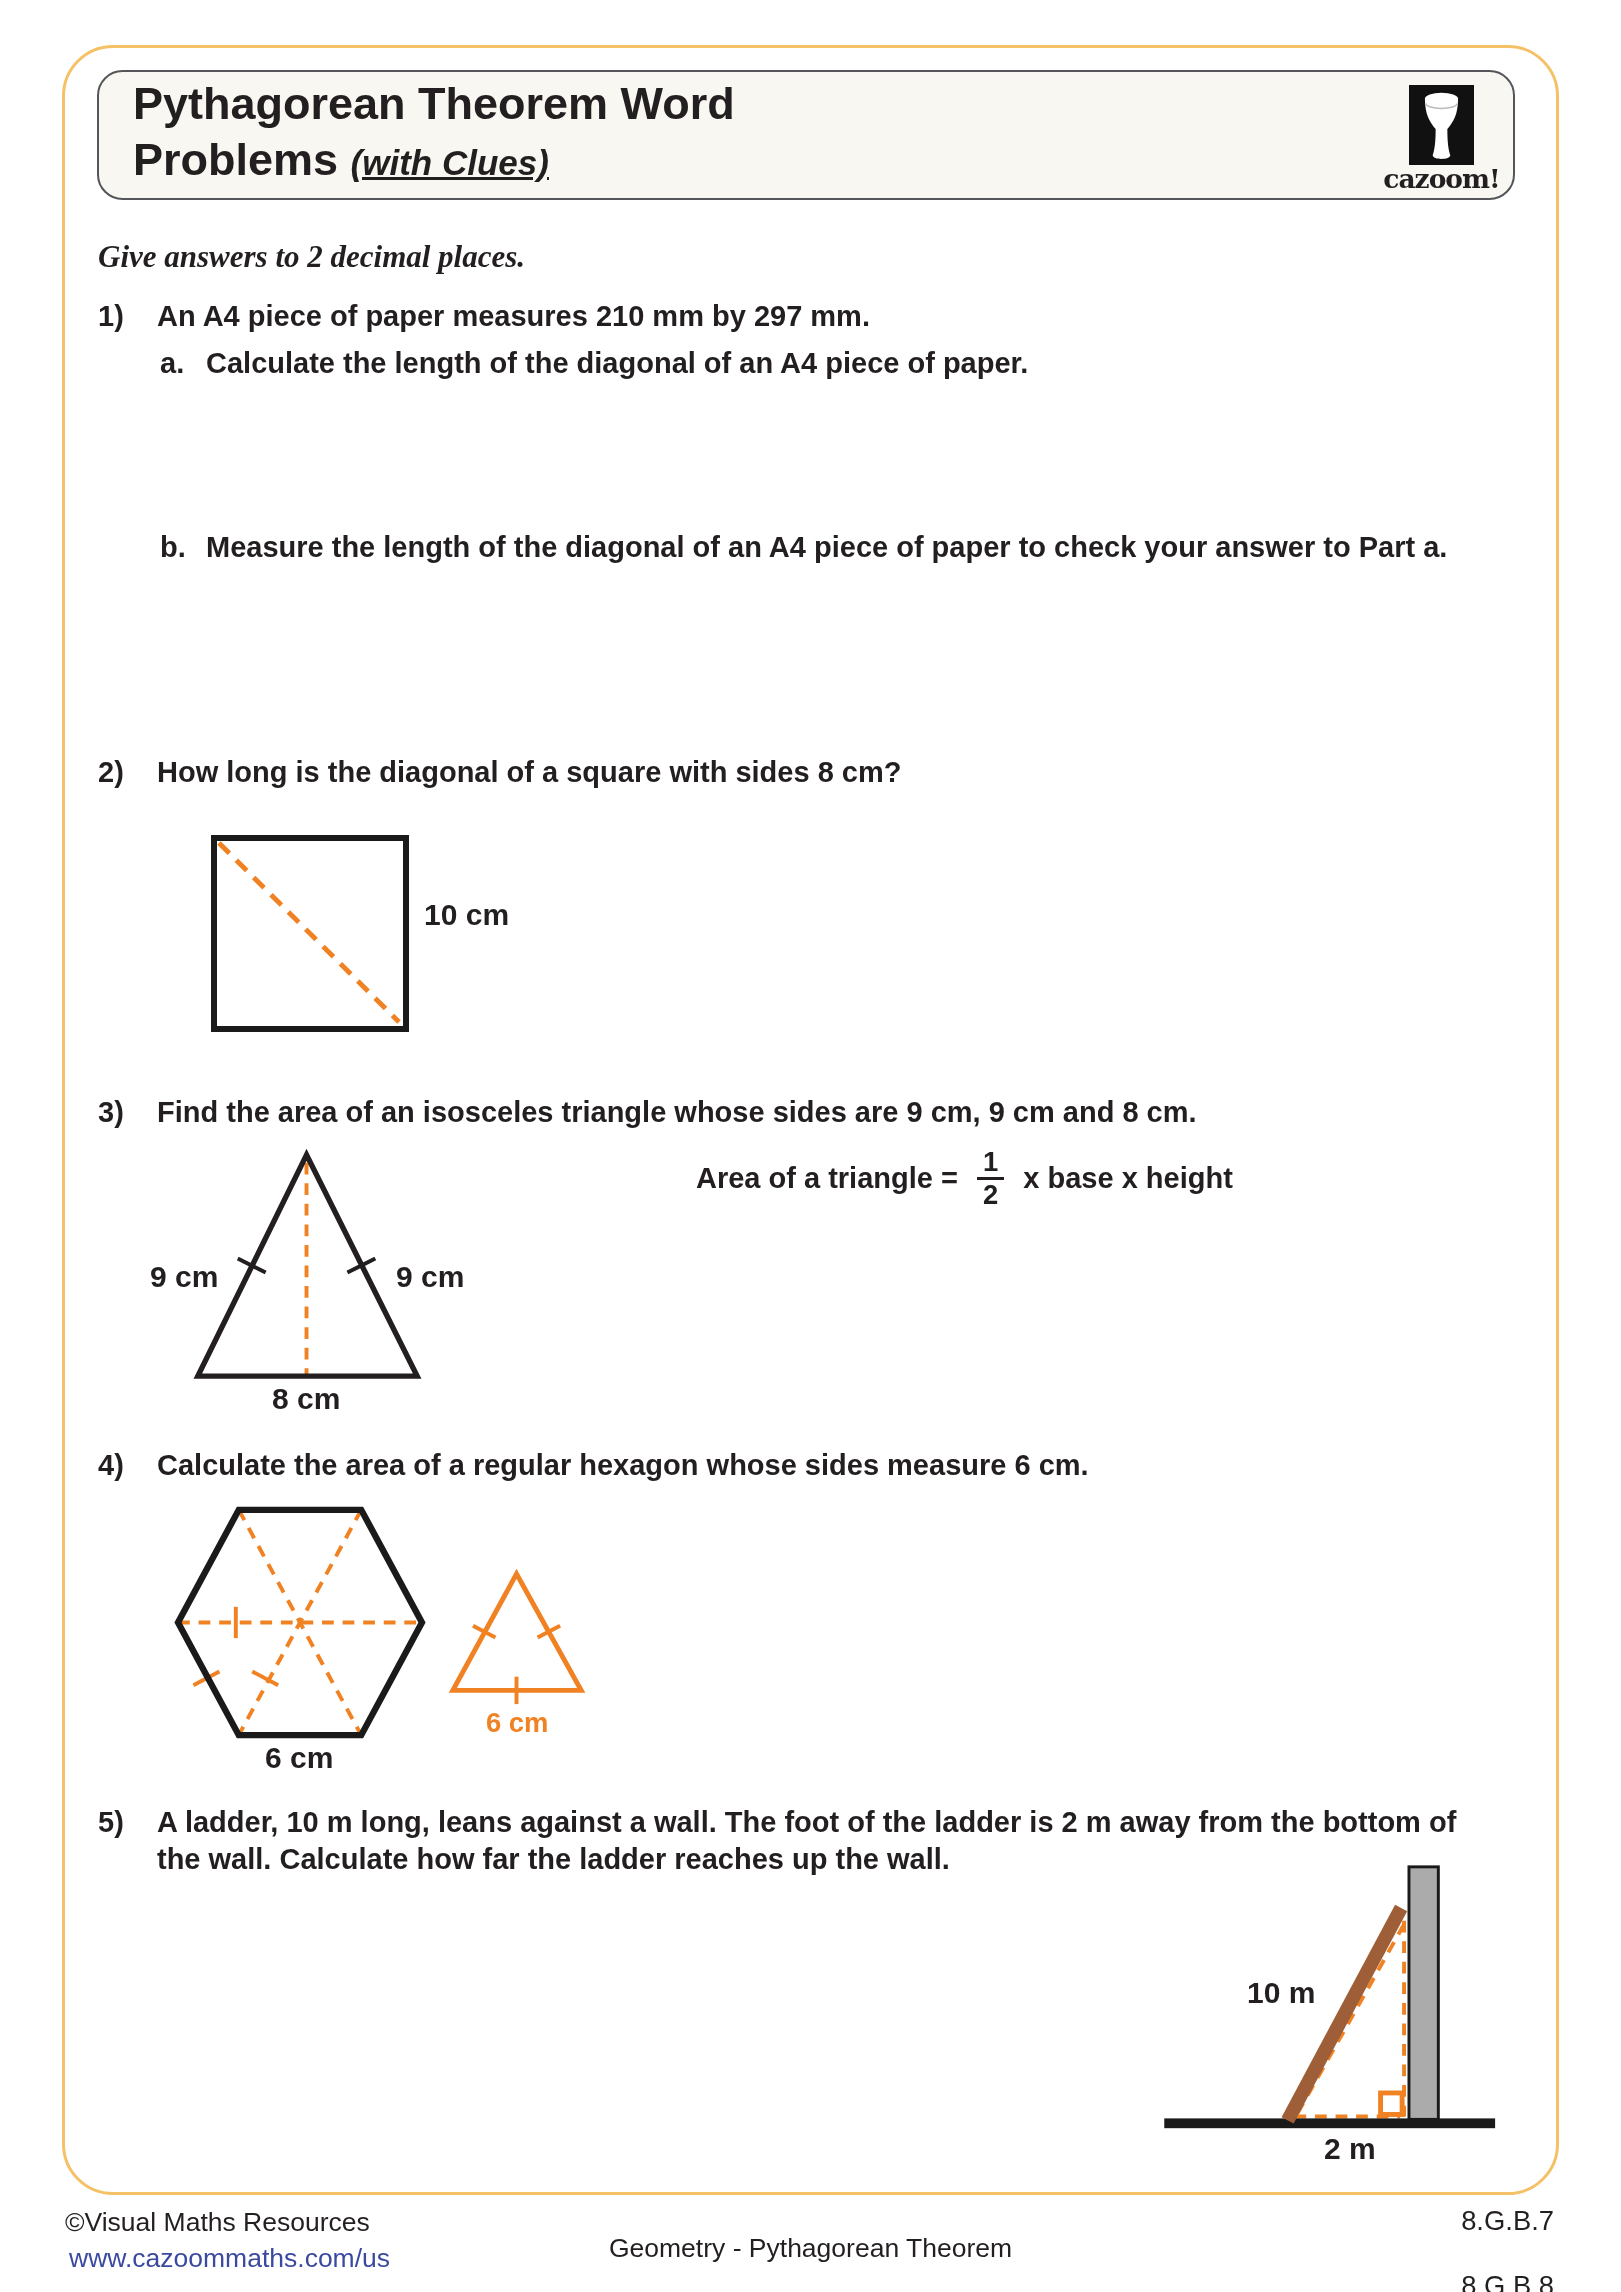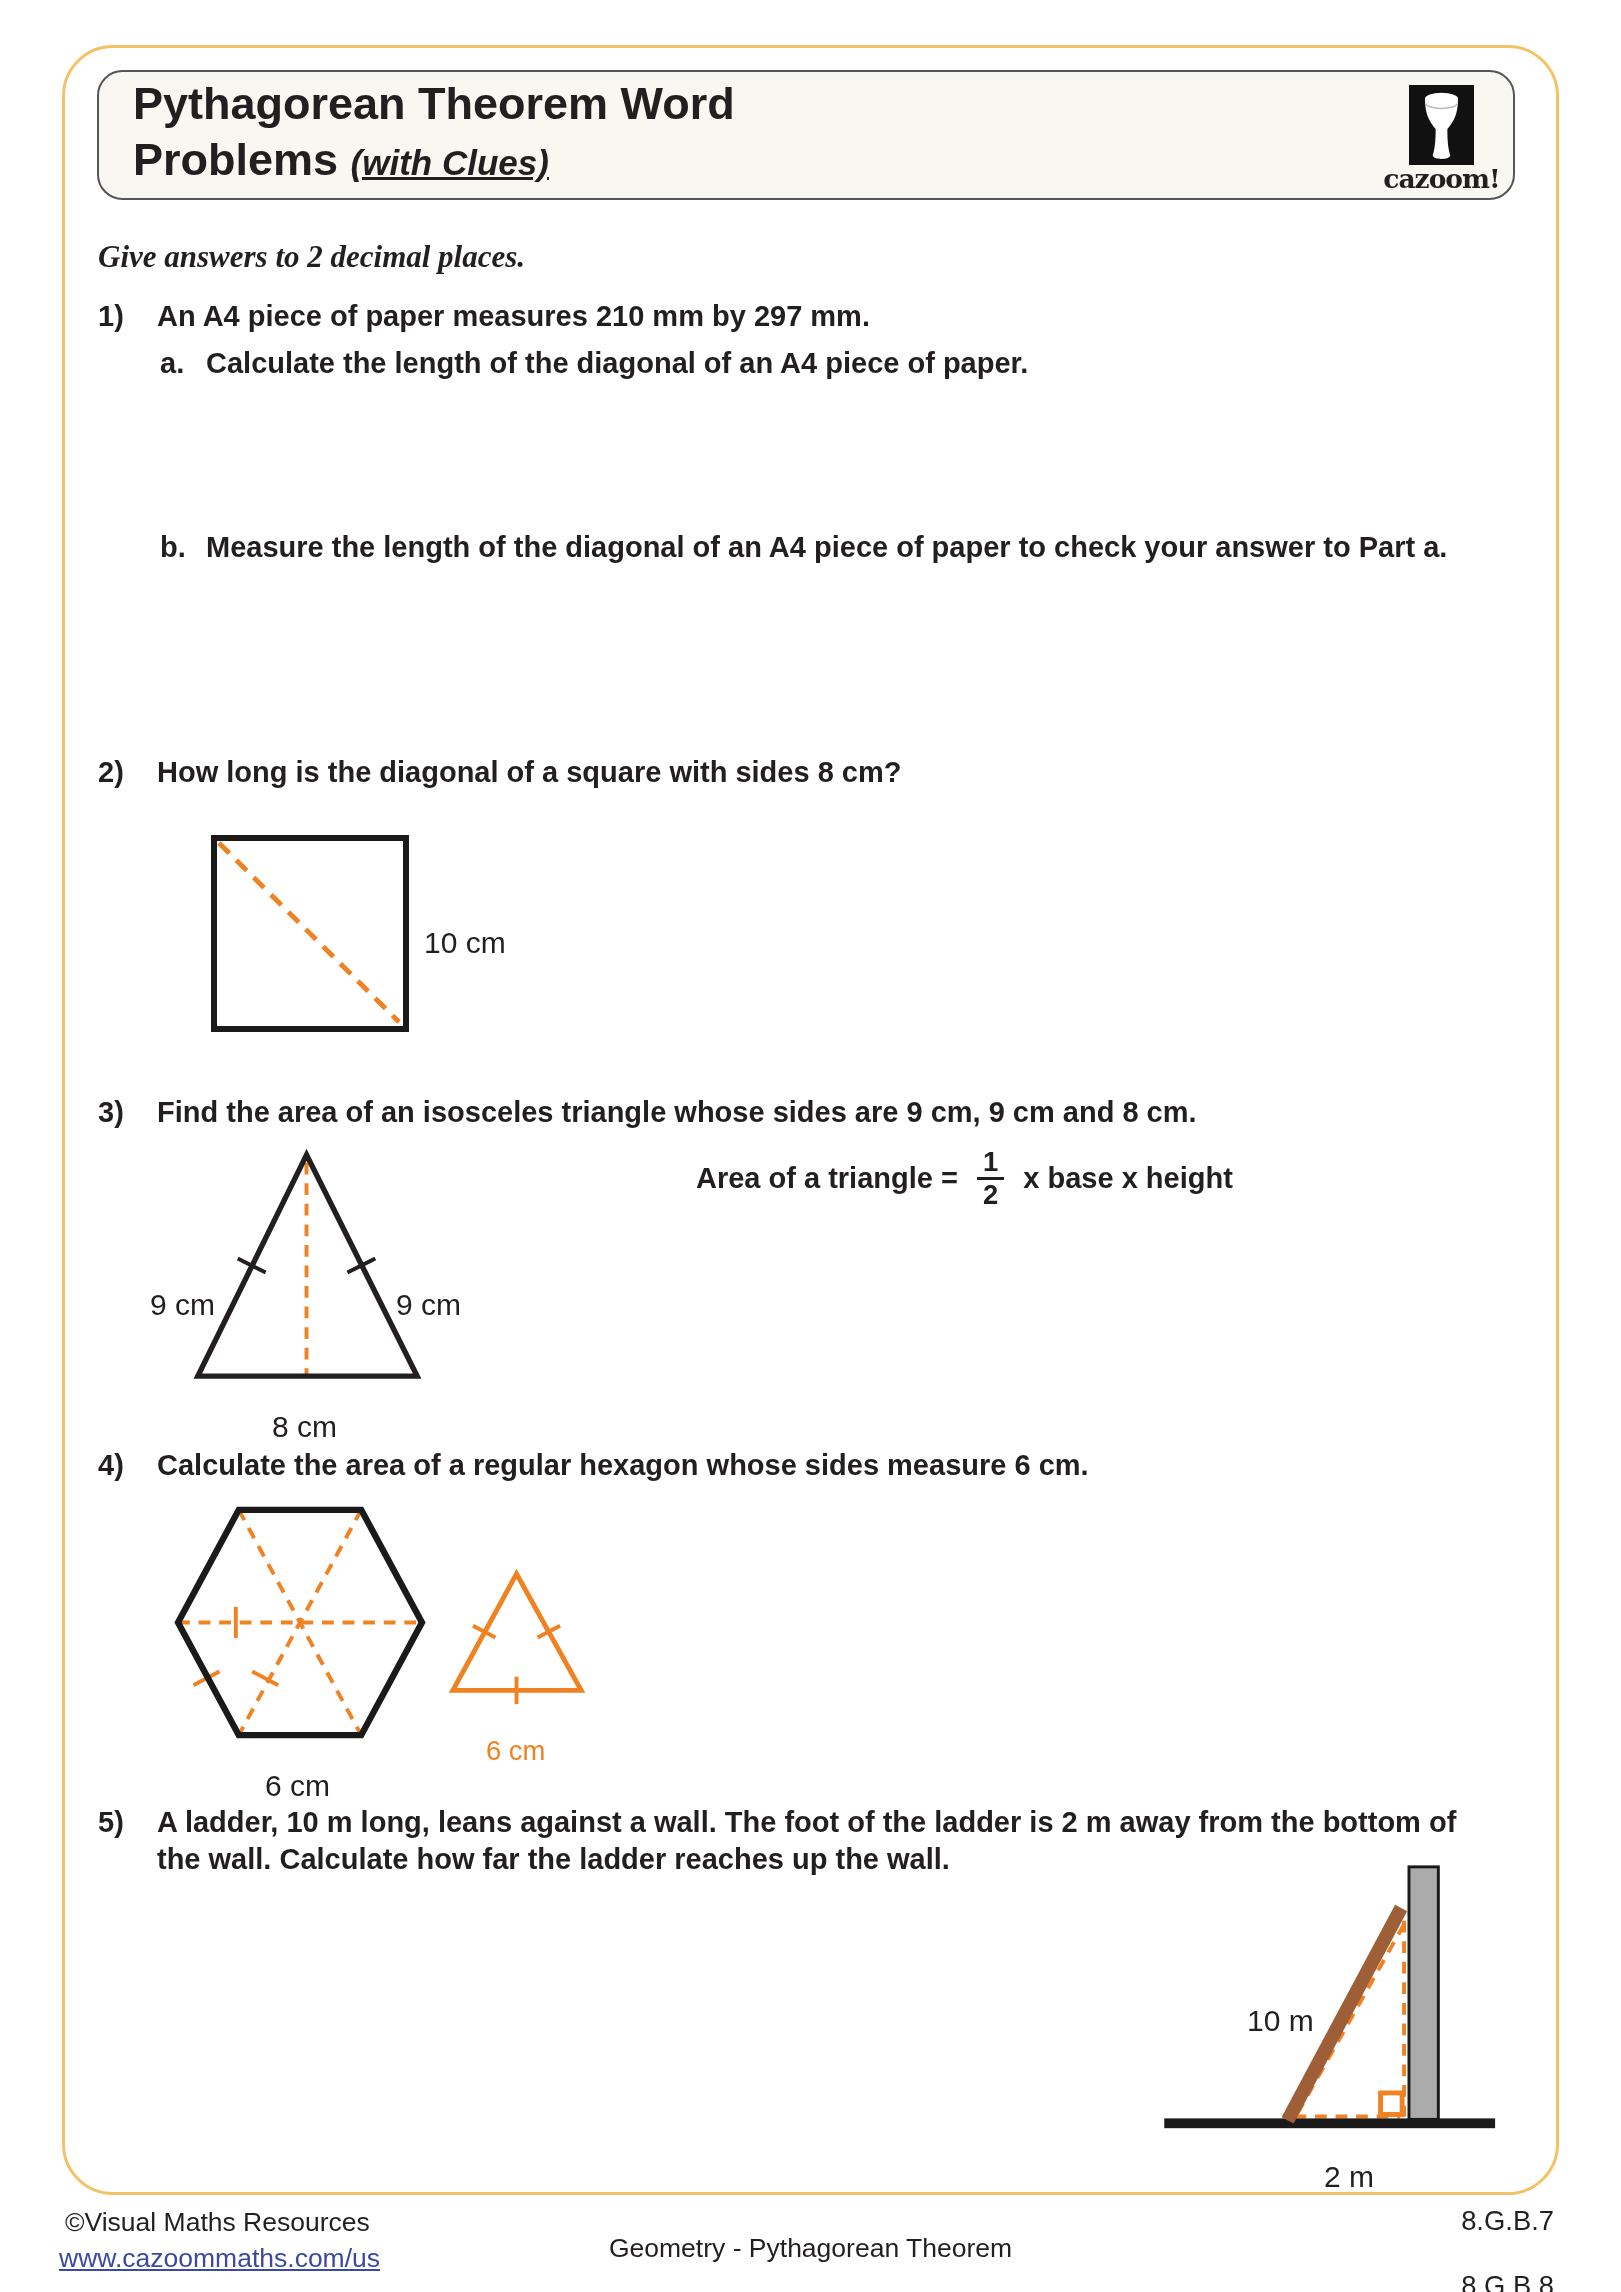--- a/index.html
+++ b/index.html
@@ -36,21 +36,21 @@
   #q1a{left:160px;top:347px;}
   #q1b{left:160px;top:531px;}
   #q2{left:98px;top:756px;}
   #q3{left:98px;top:1096px;}
   #q4{left:98px;top:1449px;}
   #q5{left:98px;top:1804px;display:flex;white-space:normal;line-height:37px;}
   #q5 .qnum{flex:0 0 59px;}
 
   .square-fig{position:absolute;left:211px;top:835px;width:198px;height:197px;
         border:6.9px solid var(--ink);box-sizing:border-box;}
-  .fig-label{position:absolute;font-size:30px;font-weight:normal;white-space:nowrap;margin-top:28px;}
+  .fig-label{position:absolute;font-size:30px;font-weight:bold;white-space:nowrap;}
   #sq-label{left:424px;top:898px;}
 
   .formula{position:absolute;left:696px;top:1143px;height:71px;display:flex;
         align-items:center;gap:19px;font-size:29px;font-weight:bold;white-space:nowrap;}
   .frac{display:inline-flex;flex-direction:column;align-items:center;
         font-size:27.4px;line-height:28px;}
   .frac-bar{width:27.4px;height:3.9px;background:var(--text);margin:1px 0;}
 
   #tri3{position:absolute;left:191px;top:1147px;}
   #tri3-l1{left:150px;top:1260px;}
@@ -69,21 +69,21 @@
   .stroke-dark{stroke:var(--text);stroke-width:5.5;fill:none;stroke-linejoin:miter;}
   .stroke-hex{stroke:var(--ink);stroke-width:6.5;fill:none;}
   .stroke-orange{stroke:var(--accent-orange);stroke-width:5;fill:none;}
   .dash-orange{stroke:var(--accent-orange);stroke-width:4;fill:none;stroke-dasharray:12 9;}
   .dash-orange-big{stroke:var(--accent-orange);stroke-width:5;fill:none;stroke-dasharray:15 10;}
   .tick-dark{stroke:var(--text);stroke-width:4;}
   .tick-orange{stroke:var(--accent-orange);stroke-width:4;}
 
   .footer-text{position:absolute;font-size:26.5px;}
   #footer-copyright{left:65px;top:2207px;}
-  #footer-link{left:59px;top:2243px;color:var(--link-blue);text-decoration:underline;cursor:pointer;}
+  #footer-link{left:69px;top:2243px;color:var(--link-blue);cursor:pointer;}
   #footer-center{left:0;top:2233px;width:1621px;text-align:center;}
   #footer-std1{left:1353px;top:2205px;width:201px;text-align:right;font-size:27.4px;}
   #footer-std2{left:1353px;top:2241px;width:201px;text-align:right;font-size:27.4px;margin-top:29px;}
 </style>
 </head>
 <body>
 
 <div class="page">
 
   <div class="outer-border"></div>

